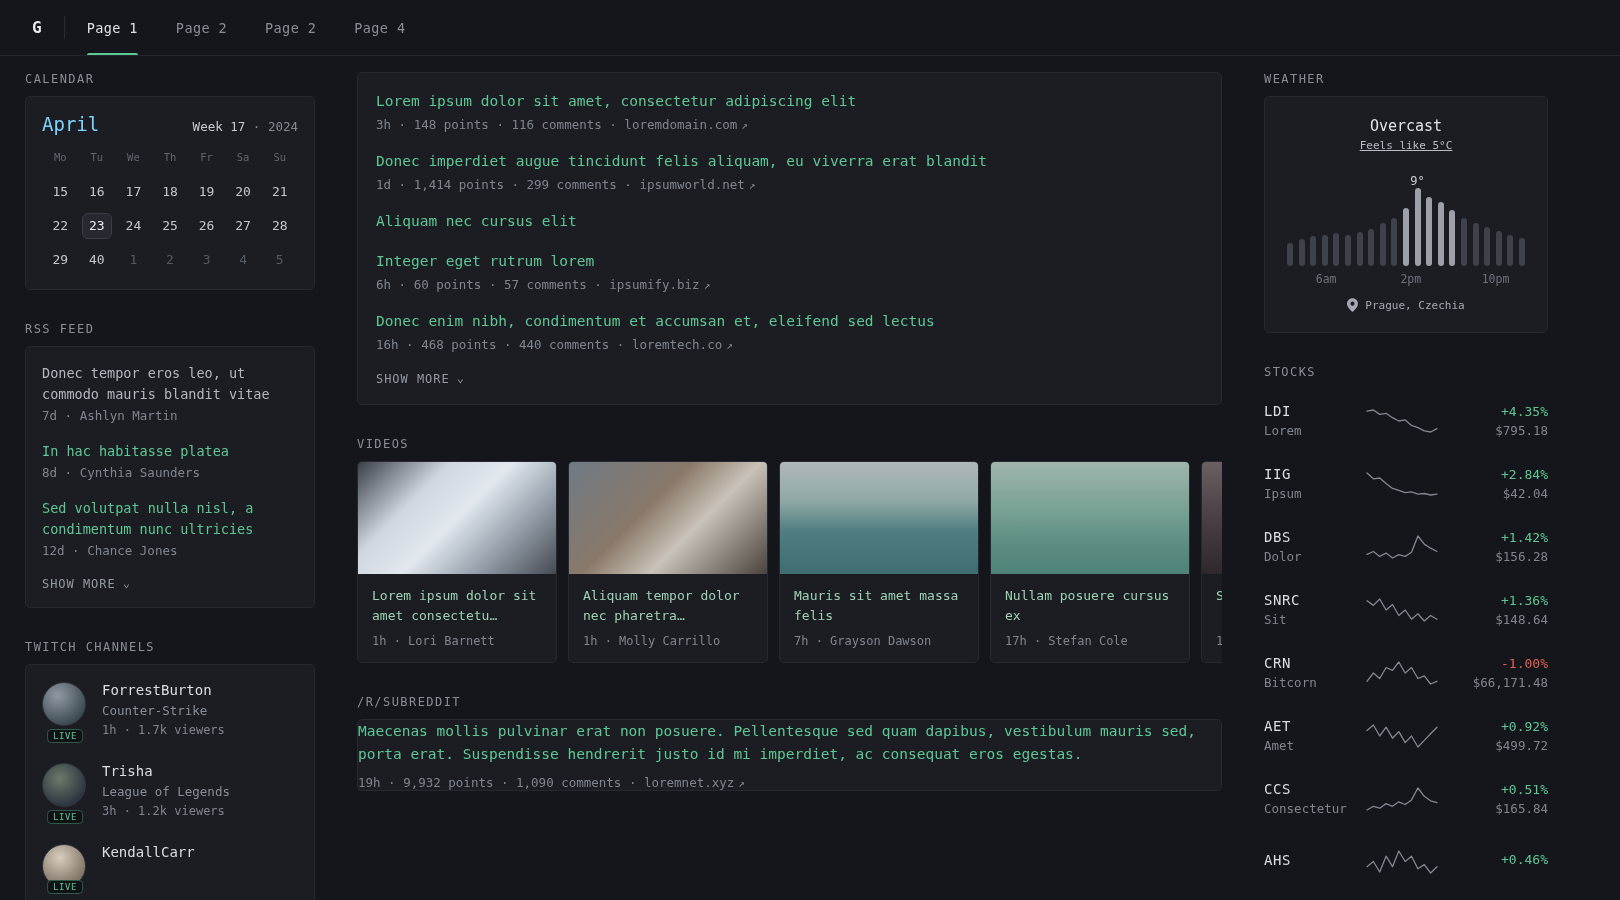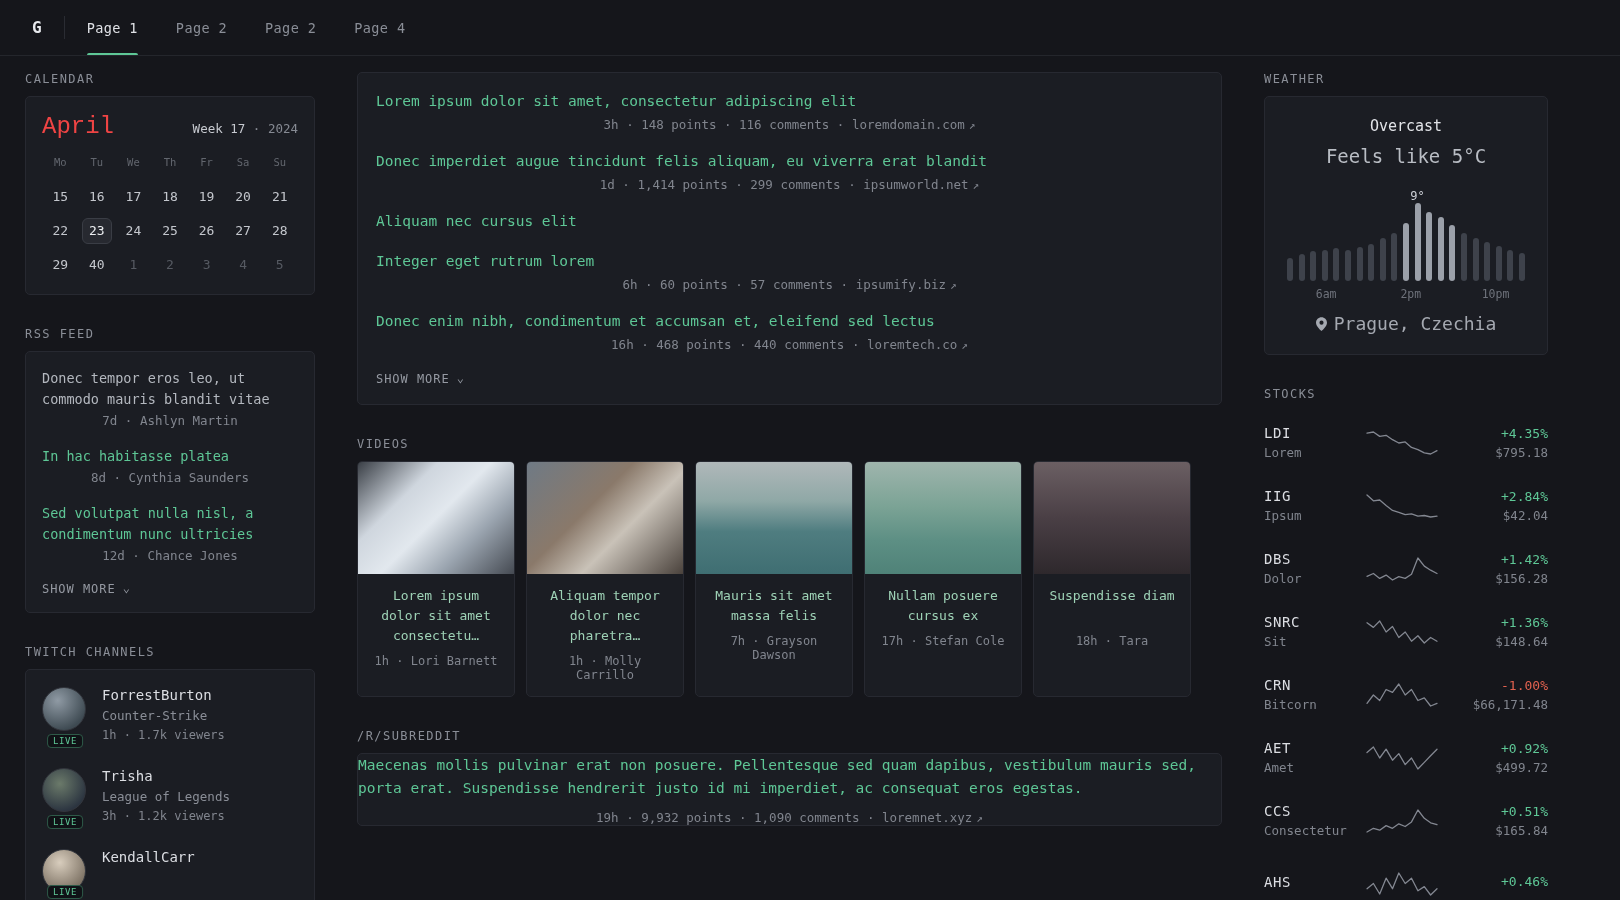--- a/index.html
+++ b/index.html
@@ -24,30 +24,30 @@
   .tab.active{color:#e0e2e7;}
   .tab.active::after{content:""; position:absolute; left:0; right:0; bottom:0; height:2px; background:var(--accent); border-radius:2px 2px 0 0;}
   
   .content{display:flex; gap:42px; padding:16px 72px 0 25px; align-items:flex-start;}
   .col-left{width:290px; flex:none;}
   .col-mid{flex:1; min-width:0;}
   .col-right{width:284px; flex:none;}
   section{margin-bottom:32px;}
   .sec-title{font-size:12px; font-weight:400; letter-spacing:.12em; color:var(--muted2); margin-bottom:10px;}
   .card{background:var(--card); border:1px solid var(--border); border-radius:5px;}
-  .meta{color:var(--muted); font-size:12.5px;text-align:center;}
+  .meta{color:var(--muted); font-size:12.5px;}
   a{text-decoration:none;}
   .show-more{display:inline-flex; align-items:center; gap:7px; background:none; border:none; cursor:pointer;
              color:#9599a2; font:inherit; font-size:12px; letter-spacing:.08em;}
   .chev{font-size:12px; line-height:1; transform:translateY(-1px);}
   .ext{font-size:11px; margin-left:4px; color:var(--muted);}
   
   .cal-card{padding:16px;}
   .cal-head{display:flex; justify-content:space-between; align-items:baseline;}
-  .cal-month{font-size:24px; color:#ef4444;font-family:Liberation Mono, monospace;}
+  .cal-month{font-size:19px; color:#7dd3fc;}
   .cal-week{font-size:12.5px; color:#c7cad0;}
   .cal-week .sep,.cal-week .yr{color:#868a93;}
   .cal-grid{display:grid; grid-template-columns:repeat(7,1fr); row-gap:8px; margin-top:16px; text-align:center;}
   .cal-dow{font-size:10.5px; color:#62666e;}
   .cal-day{width:30px; height:26px; line-height:26px; margin:0 auto; font-size:13px; color:#c4c7cd; border-radius:6px;}
   .cal-day.dim{color:var(--dim);}
   .cal-day.selected{background:#272930; border:1px solid #3a3d45; line-height:24px; color:#eceef1;}
   
   .list-card{padding:16px;}
   .feed-item{margin-bottom:18px;}
@@ -71,41 +71,41 @@
   .hn-card{padding:18px;}
   .hn-item{margin-bottom:19px;}
   .hn-title{display:block; color:var(--accent); font-size:14.5px; line-height:1.5; cursor:pointer;}
   .hn-item .meta{margin-top:4px;}
   .domain{color:var(--muted); cursor:pointer;}
   .reddit-card{}
   .reddit-title{display:block; color:var(--accent); font-size:14.5px; line-height:1.6; cursor:pointer;}
   .reddit-card .meta{margin-top:9px;}
   
   .videos-row{display:flex; gap:11px; overflow:hidden;}
-  .video-card{width:158px; flex:none; background:var(--card); border:1px solid var(--border); border-radius:5px; overflow:hidden; cursor:pointer;text-align:center;}
+  .video-card{width:200px; flex:none; background:var(--card); border:1px solid var(--border); border-radius:5px; overflow:hidden; cursor:pointer;}
   .v-thumb{height:112px;}
   .t1{background:linear-gradient(135deg,#3a3f46 0%,#cfd6de 30%,#e2e8ee 50%,#9aa4af 72%,#454a52 100%);}
   .t2{background:linear-gradient(135deg,#6f7a85 0%,#8a796a 40%,#c9c2b8 62%,#4a423c 100%);}
   .t3{background:linear-gradient(180deg,#b0b8ba 0%,#8fa8a6 35%,#4f7d80 62%,#3f6e72 100%);}
   .t4{background:linear-gradient(180deg,#9fb5ad 0%,#7ba395 40%,#5d8f84 70%,#4f8278 100%);}
   .t5{background:linear-gradient(180deg,#6b5f63 0%,#4a3f45 50%,#2e282c 100%);}
   .v-body{padding:12px 14px 14px;}
   .v-title{display:block; color:var(--accent-soft); font-size:13px; line-height:1.55; min-height:40px;}
   .v-meta{color:var(--muted); font-size:12px; margin-top:8px;}
   
   .weather-card{padding:20px; text-align:center;}
   .w-cond{font-size:15px; color:#e2e4e8;}
-  .w-feels{font-size:19px; color:#b9bdc4; margin-top:10px;}
+  .w-feels{font-size:11px; color:#b9bdc4; margin-top:4px;text-decoration:underline;}
   .w-chart{position:relative; margin-top:22px; height:112px;}
   .w-peak{position:absolute; top:0; transform:translateX(-50%); font-size:12px; color:#cdd0d6;}
   .w-bars{position:absolute; left:2px; right:2px; bottom:20px; height:78px; display:flex; align-items:flex-end; justify-content:space-between;}
   .wbar{width:6px; border-radius:3px; background:#3e424b;}
   .wbar.bright{background:#9ba0a9;}
   .w-axis{position:absolute; bottom:0; font-size:11.5px; color:#6e727b; transform:translateX(-50%);}
-  .w-loc{margin-top:12px; display:flex; align-items:center; justify-content:center; gap:7px; color:#a5a9b1; font-size:18px;}
+  .w-loc{margin-top:12px; display:flex; align-items:center; justify-content:center; gap:7px; color:#a5a9b1; font-size:11px;}
   .pin{fill:#a5a9b1;}
   
   .stock{display:flex; align-items:center; height:63px;}
   .stock-id{width:88px;}
   .stock-ticker{color:#dcdee3; font-size:14px; letter-spacing:.04em;}
   .stock-name{color:var(--muted); font-size:12.5px; margin-top:4px;}
   .spark-wrap{flex:1; display:flex; justify-content:center;}
   .spark polyline{fill:none; stroke:#838791; stroke-width:1.3; stroke-linejoin:round; stroke-linecap:round;}
   .stock-right{width:96px; text-align:right;}
   .stock-change{font-size:13px;}

